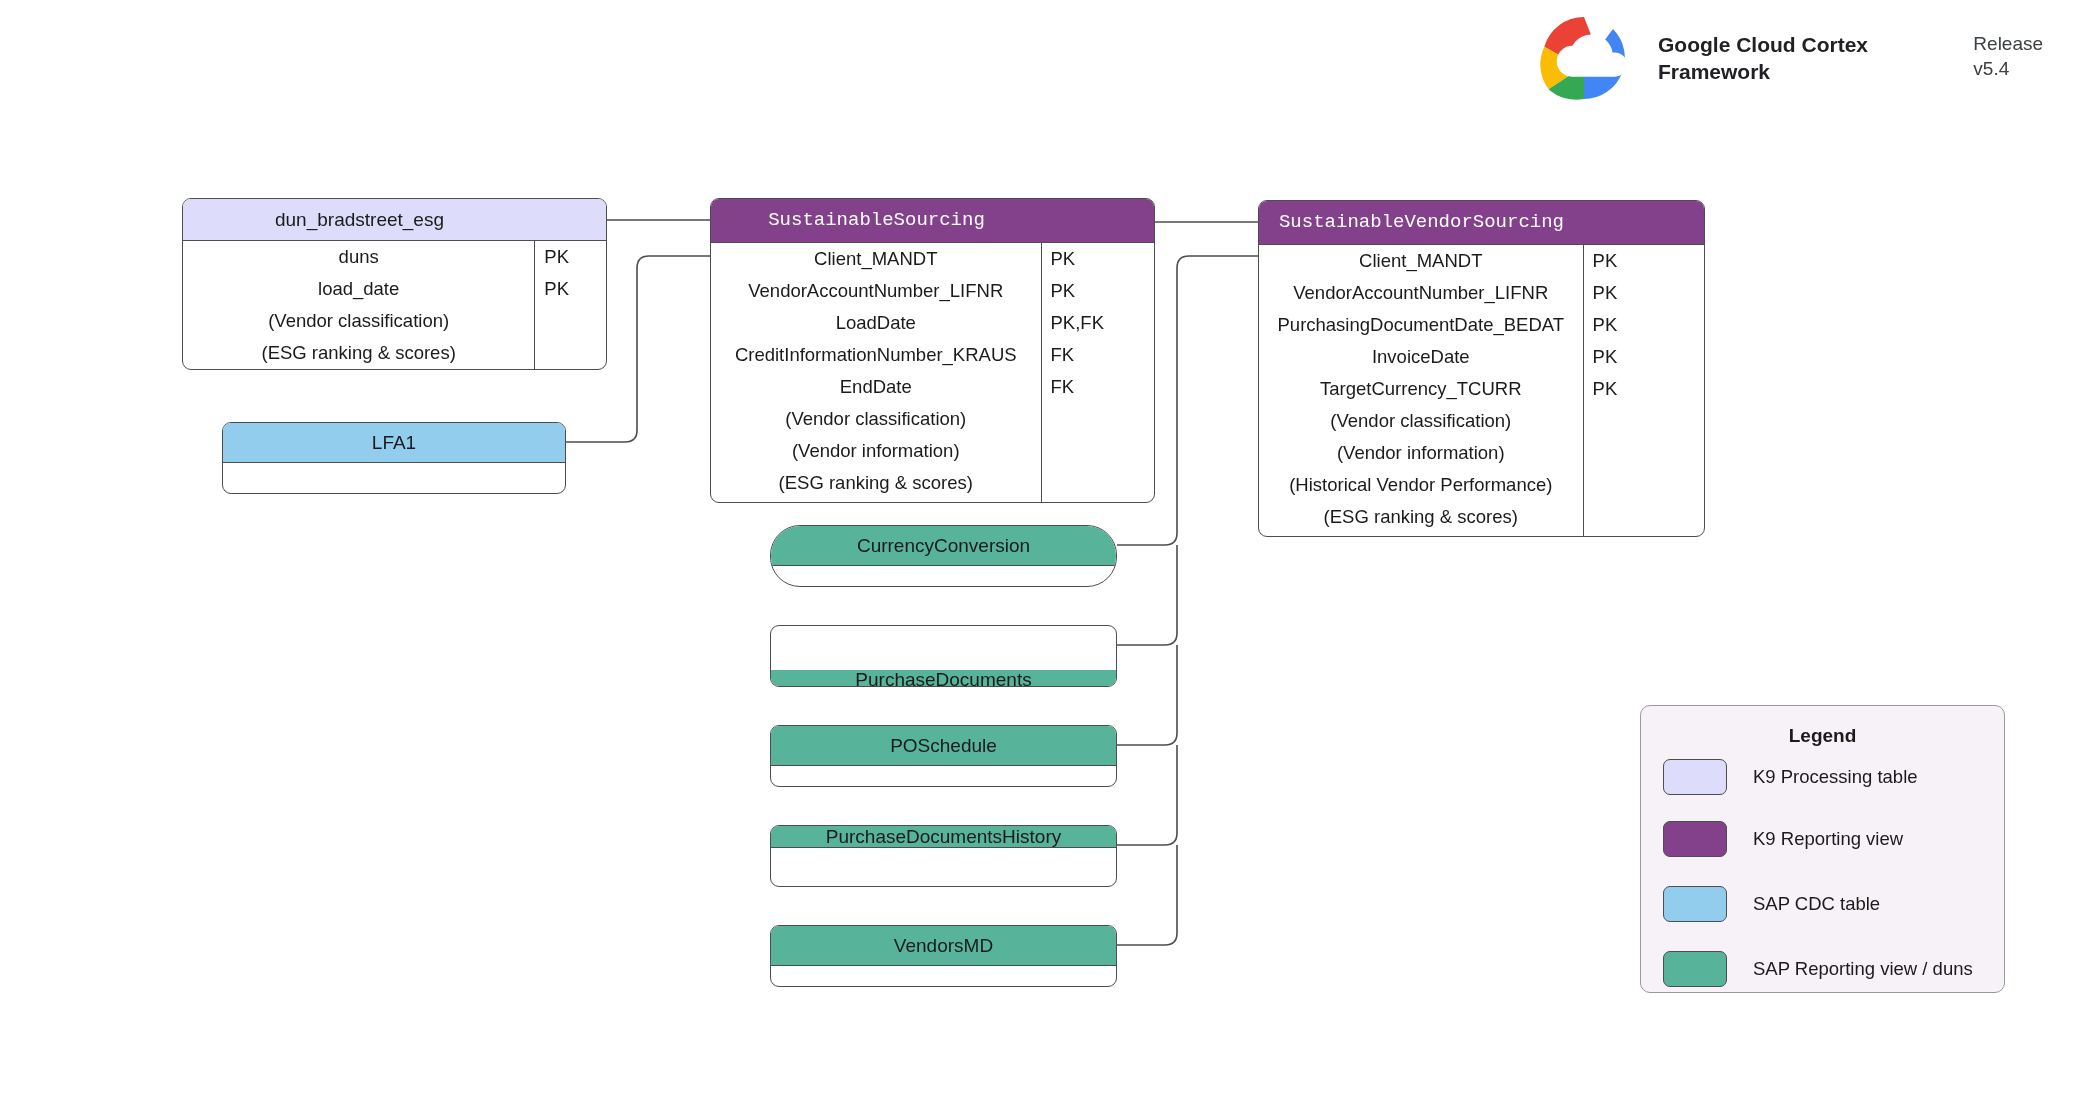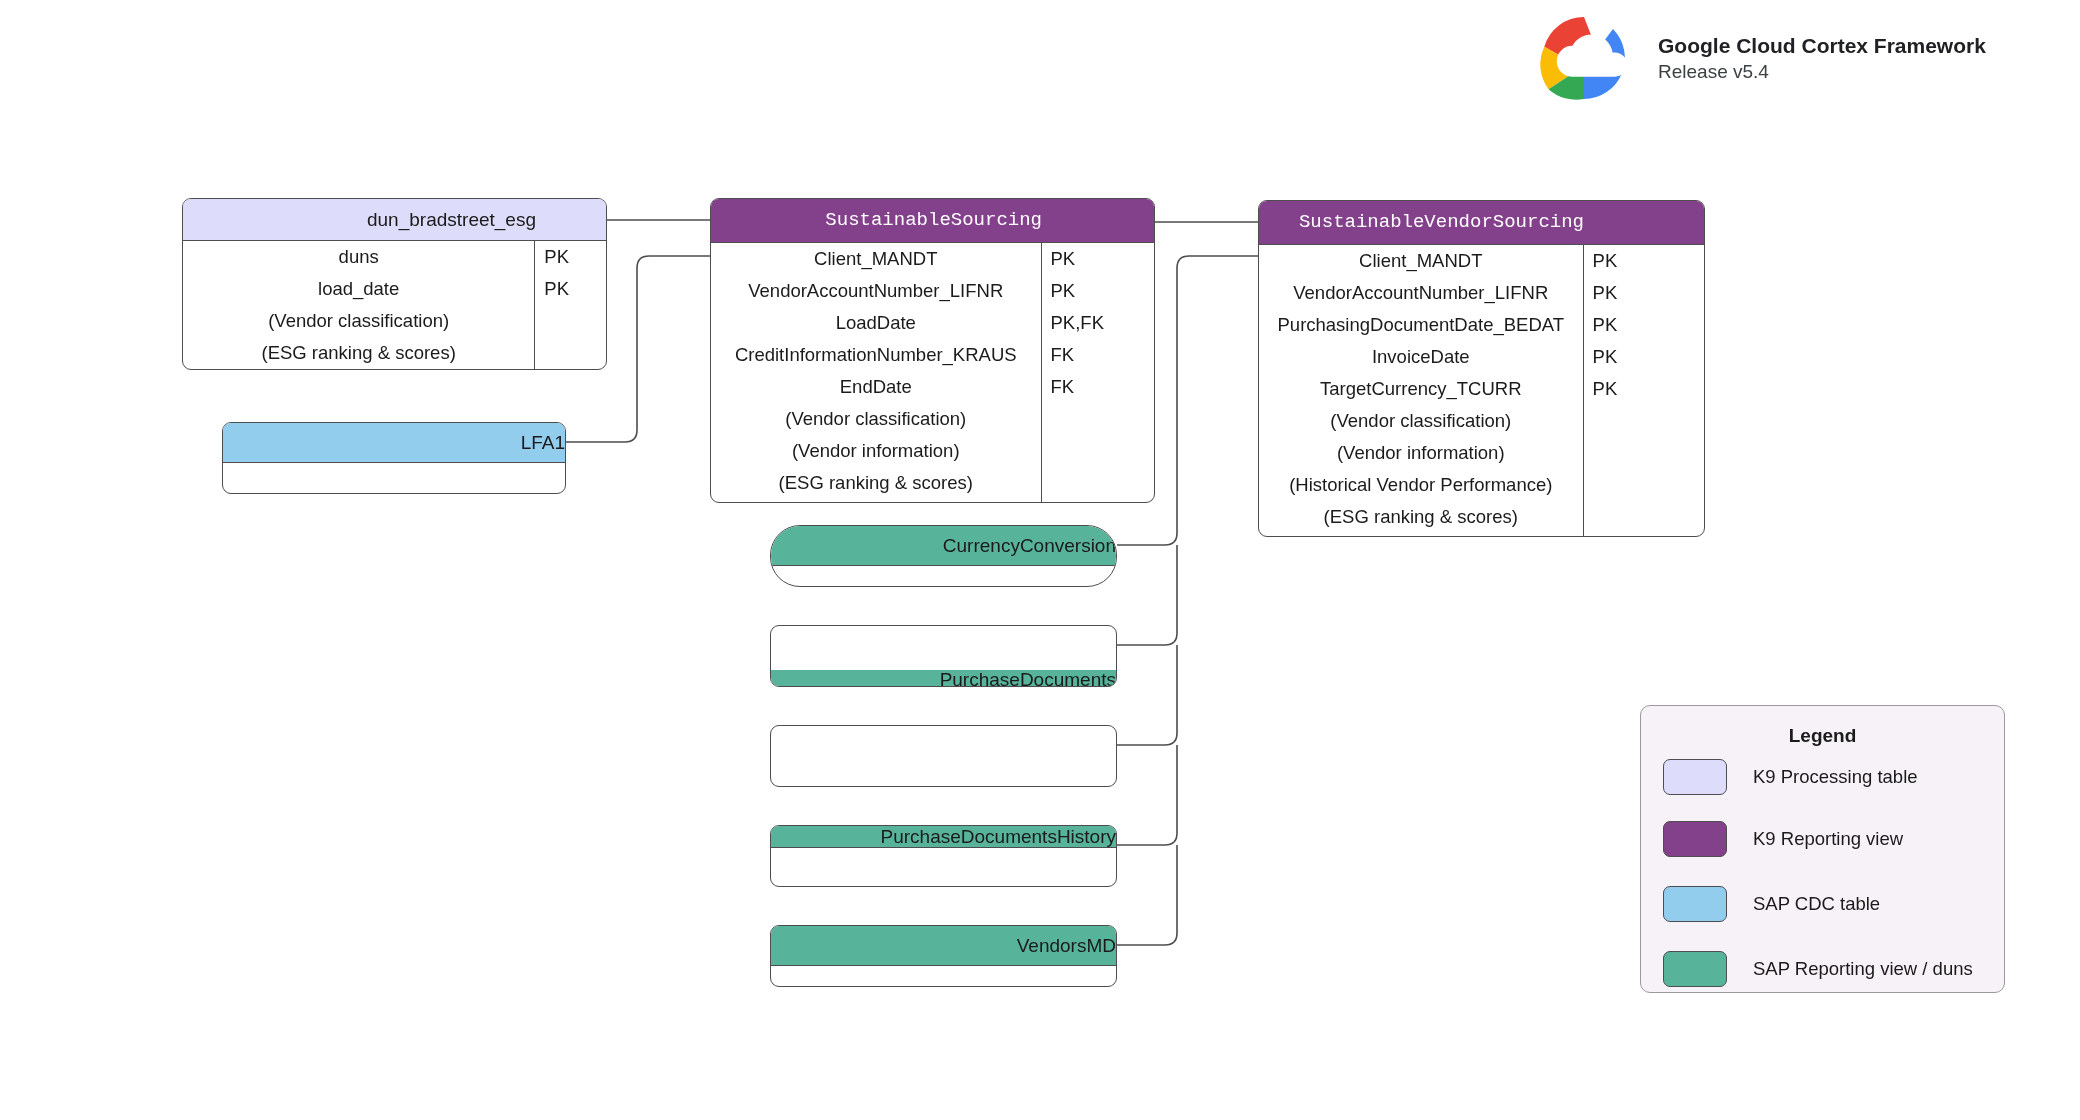--- a/index.html
+++ b/index.html
@@ -6,30 +6,30 @@
   body{width:2080px;height:1120px;position:relative;
        font-family:"Liberation Sans","DejaVu Sans",sans-serif;
        color:#1b1b1b;overflow:hidden;}
   .layer{position:absolute;left:0;top:0;width:2080px;height:1120px;}
   #wires{z-index:1;}
   #nodes{z-index:2;}
 
   
   .brand{position:absolute;display:flex;align-items:center;gap:18px;}
   .brand-logo{width:112px;height:96px;flex:0 0 auto;}
-  .brand-text{display:flex;flex-direction:column;justify-content:center;}
+  .brand-text{display:flex;flex-direction:row;justify-content:center;}
   .brand-title{font-size:21px;font-weight:bold;color:#202124;line-height:1.3;}
   .brand-sub{font-size:19px;color:#3c4043;line-height:1.35;}
 
   
   .ent{position:absolute;border:1.6px solid #4d4d4d;border-radius:9px;
        background:#ffffff;box-sizing:border-box;overflow:hidden;
        display:flex;flex-direction:column;}
   .ent-head{box-sizing:border-box;display:flex;align-items:center;
-            justify-content:flex-end;font-size:19px;line-height:1;
+            justify-content:center;font-size:19px;line-height:1;
             border-bottom:1.6px solid #4d4d4d;}
   .ent-head.on-dark{color:#ffffff;font-family:Liberation Mono, monospace;}
   .ent-head.on-light{color:#1b1b1b;}
   .ent-body{flex:1 1 auto;display:flex;}
   .col-names{display:flex;flex-direction:column;box-sizing:border-box;}
   .col-keys{display:flex;flex-direction:column;box-sizing:border-box;
             border-left:1.6px solid #4d4d4d;}
   .fld{display:flex;align-items:center;justify-content:center;
        font-size:18.5px;line-height:1;box-sizing:border-box;}
   .key{display:flex;align-items:center;justify-content:flex-start;
@@ -176,20 +176,23 @@
   </div>
 
   <div class="ent stub" style="left:770px; top:625px; width:347px; height:62px;">
     <div class="ent-head on-light" style="background:#57b49a; height:40px;margin-top:44px;">
       <span>PurchaseDocuments</span>
     </div>
     <div class="ent-body"></div>
   </div>
 
   <div class="ent stub" style="left:770px; top:725px; width:347px; height:62px;">
+    <div class="ent-head on-light" style="background:#57b49a; height:40px;">
+      <span>POSchedule</span>
+    </div>
     <div class="ent-body"></div>
   </div>
 
   <div class="ent stub" style="left:770px; top:825px; width:347px; height:62px;">
     <div class="ent-head on-light" style="background:#57b49a; height:22px;">
       <span>PurchaseDocumentsHistory</span>
     </div>
     <div class="ent-body"></div>
   </div>
 

